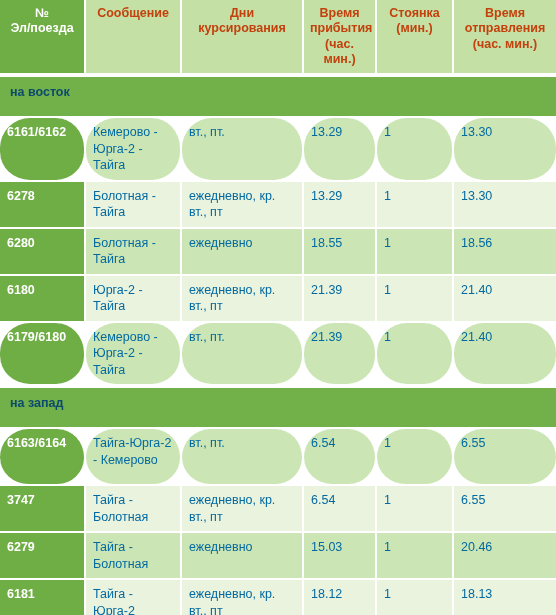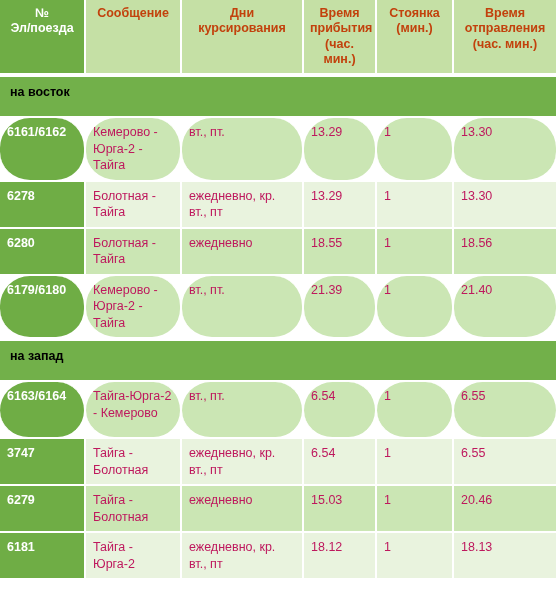--- a/index.html
+++ b/index.html
@@ -47,36 +47,36 @@
   thead th.head-num {
     background: #6fad45;
     color: #ffffff;
     border-right: 2px solid #ffffff;
   }
   thead th:last-child { border-right: none; }
 
   
   tr.section-row td {
     background: #72b04a;
-    color: #000000;
+    color: #0c4a6e;
     font-size: 12.5px;
     font-weight: bold;
     text-align: left;
     vertical-align: top;
     padding: 7px 0 7px 10px;
     height: 43px;
     box-sizing: border-box;
     border-bottom: 2px solid #ffffff;
     border-top: 2px solid #ffffff;
   }
 
   
   tbody td {
     font-size: 12.5px;
-    color: #be185d;
+    color: #0369a1;
     vertical-align: top;
     text-align: left;
     padding: 6px 6px 6px 7px;
     line-height: 1.32;
     border-right: 2px solid #ffffff;
     border-bottom: 2px solid #ffffff;
     box-sizing: border-box;
   }
   tbody td:last-child { border-right: none; }
 
@@ -158,20 +158,28 @@
         <td>13.30</td>
       </tr>
       <tr class="band-a h2">
         <td class="cell-num">6280</td>
         <td>Болотная - Тайга</td>
         <td>ежедневно</td>
         <td>18.55</td>
         <td>1</td>
         <td>18.56</td>
       </tr>
+      <tr class="band-b h2">
+        <td class="cell-num">6180</td>
+        <td>Юрга-2 - Тайга</td>
+        <td>ежедневно, кр. вт., пт</td>
+        <td>21.39</td>
+        <td>1</td>
+        <td>21.40</td>
+      </tr>
       <tr class="band-a h3">
         <td class="cell-num">6179/6180</td>
         <td>Кемерово - Юрга-2 - Тайга</td>
         <td>вт., пт.</td>
         <td>21.39</td>
         <td>1</td>
         <td>21.40</td>
       </tr>
       <tr class="section-row">
         <td colspan="6">на запад</td>

